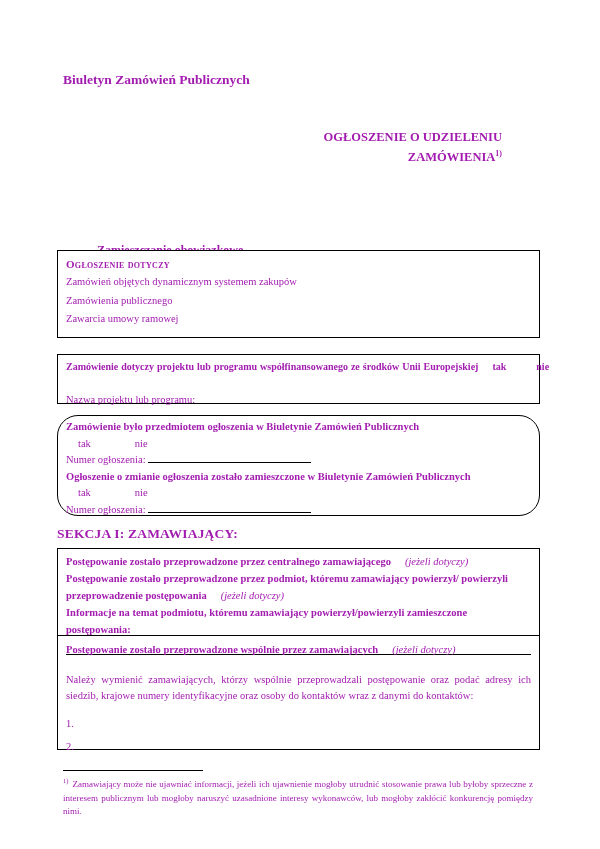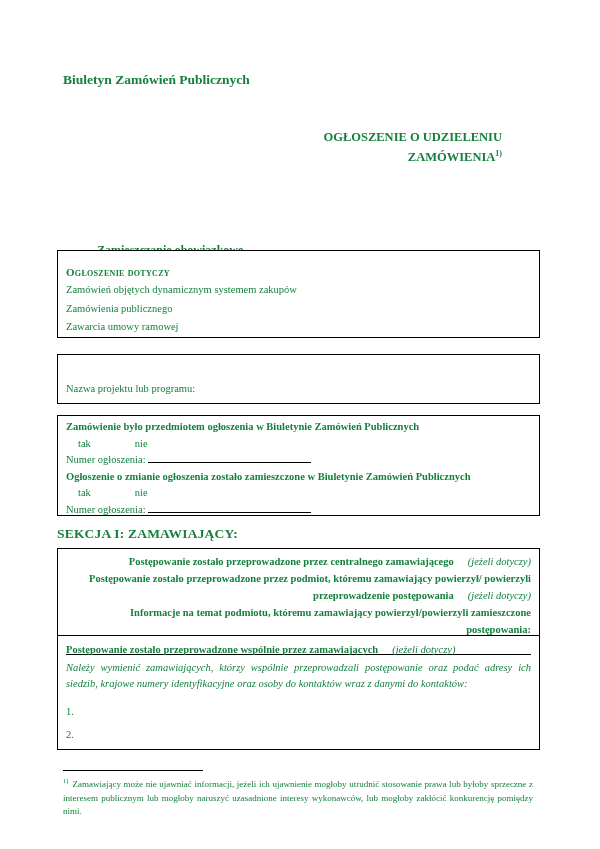--- a/index.html
+++ b/index.html
@@ -3,65 +3,65 @@
 <meta charset="utf-8">
 <style>
   * { margin:0; padding:0; box-sizing:border-box; }
   html,body { background:#e9e9e9; }
   .page {
     position:relative;
     width:600px; height:849px;
     margin:0 auto;
     background:#ffffff;
     font-family:"Liberation Serif", serif;
-    color:#15803d;
+    color:#a21caf;
     overflow:hidden;
   }
   .abs { position:absolute; }
   .b { font-weight:bold; }
   .i { font-style:italic; }
 
   .publisher { left:63px; top:72px; font-size:13.5px; font-weight:bold; }
   .office    { left:63px; top:90px; font-size:12px;   font-weight:bold; }
 
   .doc-title { left:272px; top:130px; width:230px; text-align:right;
                font-size:12.5px; font-weight:bold; line-height:15.5px; }
   .doc-title sup { font-size:8px; vertical-align:super; }
 
   .placement { left:97px; top:197px; font-size:12px; font-weight:bold; line-height:19px;margin-top:44px; }
 
   .box { position:absolute; left:57px; width:483px; border:1.5px solid #000; background:#fff; }
 
-  .box1 { top:250px; height:88px; padding:12px 8px 0 8px; }
+  .box1 { top:250px; height:88px; padding:4px 8px 0 8px; }
   .box1 .hd { font-size:11px; font-weight:bold; font-variant:small-caps;
               letter-spacing:0.3px; line-height:18px; }
   .box1 .opt { font-size:10.5px; line-height:18.5px; }
 
   .box2 { top:354px; height:50px; padding:6px 8px 0 8px; }
   .box2 .l1 { font-size:10px; font-weight:bold; white-space:nowrap; word-spacing:0.5px; }
   .box2 .yn-yes { margin-left:14px; }
   .box2 .yn-no  { margin-left:30px; }
   .box2 .l2 { margin-top:22px; font-size:10.5px; }
 
-  .box3 { top:415px; height:101px; padding:3px 8px 0 8px; font-size:10.5px; line-height:16.5px; }
+  .box3 { top:415px; height:101px; padding:3px 8px 0 8px; font-size:10.5px; line-height:16.5px;border-radius:21px; }
   .box3 .yn { padding-left:12px; font-weight:normal; }
   .box3 .yn .no { margin-left:44px; }
   .fill { display:inline-block; border-bottom:1px solid #000; height:10px; vertical-align:baseline; }
   .fill-num { width:163px; }
 
   .sec1-heading { left:57px; top:526px; font-size:13.5px; font-weight:bold; letter-spacing:0.2px; }
 
   .box4 { top:548px; height:202px; padding:0; }
   .box4a { height:87px; border-bottom:1.5px solid #000; padding:4px 8px 0 8px;
-           font-size:10.5px; line-height:17px;text-align:right; }
+           font-size:10.5px; line-height:17px; }
   .box4b { padding:6px 8px 0 8px; font-size:10.5px; }
   .gap-it { margin-left:14px; }
   .fill-wide { display:block; width:465px; border-bottom:1px solid #000; height:9px; margin-top:8px; }
   .box4b .joint-line { line-height:16px; }
-  .box4b .instr { margin-top:2px; line-height:15.5px; text-align:justify;font-style:italic; }
+  .box4b .instr { margin-top:14px; line-height:15.5px; text-align:justify; }
   .box4b .num-item { margin-top:13px; line-height:15px; }
   .box4b .num-item2 { margin-top:8px; line-height:15px; }
 
   .foot-rule { left:63px; top:770px; width:140px; border-top:1px solid #000; height:0; }
   .footnote { left:63px; top:774px; width:470px; font-size:9px; line-height:13.5px;
               text-align:justify; }
   .footnote sup { font-size:6.5px; vertical-align:super; margin-right:4px; }
 </style>
 </head>
 <body>
@@ -81,20 +81,23 @@
   </div>
 
   <div class="box box1">
     <div class="hd">Ogłoszenie dotyczy</div>
     <div class="opt">Zamówień objętych dynamicznym systemem zakupów</div>
     <div class="opt">Zamówienia publicznego</div>
     <div class="opt">Zawarcia umowy ramowej</div>
   </div>
 
   <div class="box box2">
+    <div class="l1">
+      <span>Zamówienie dotyczy projektu lub programu współfinansowanego ze środków Unii Europejskiej</span><span class="yn-yes">tak</span><span class="yn-no">nie</span>
+    </div>
     <div class="l2">Nazwa projektu lub programu:</div>
   </div>
 
   <div class="box box3">
     <div class="b">Zamówienie było przedmiotem ogłoszenia w Biuletynie Zamówień Publicznych</div>
     <div class="yn">
       <span>tak</span><span class="no">nie</span>
     </div>
     <div>
       <span>Numer ogłoszenia:</span>

